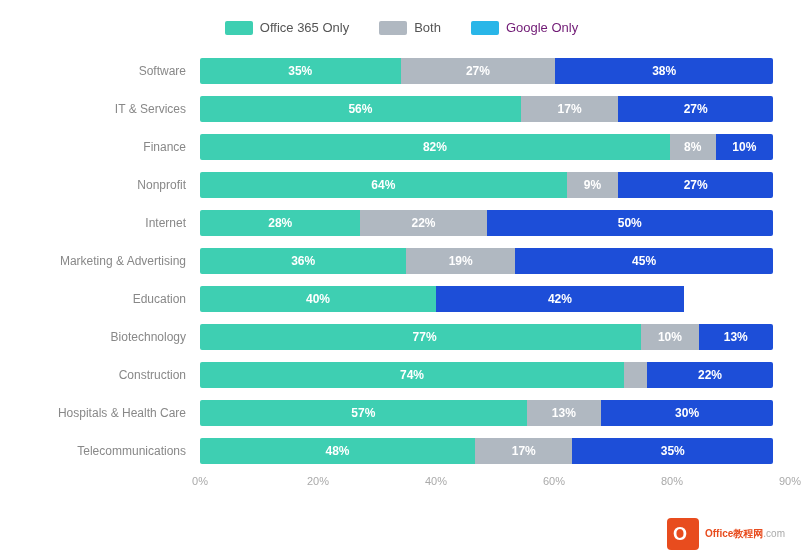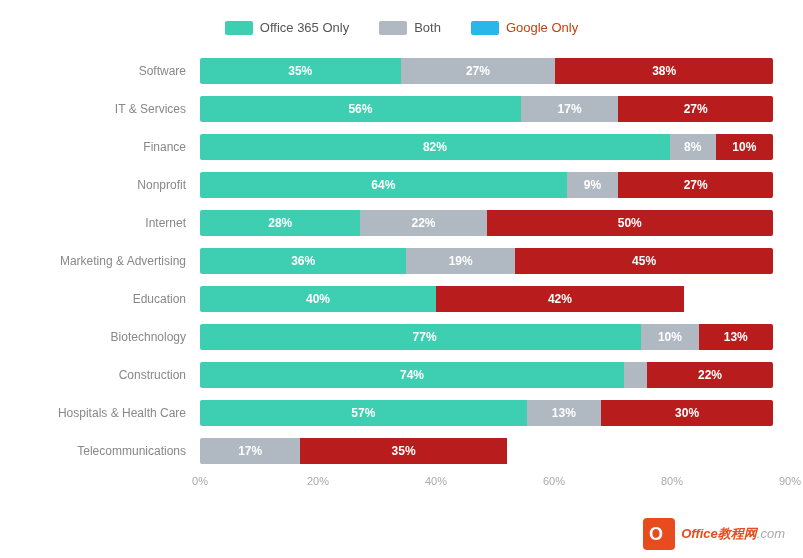--- a/index.html
+++ b/index.html
@@ -67,21 +67,21 @@
       align-items: center;
       justify-content: center;
       font-size: 12px;
       font-weight: 600;
       color: #fff;
       white-space: nowrap;
       overflow: hidden;
     }
     .seg-green { background: #3ecfb2; }
     .seg-gray  { background: #b0b8c1; }
-    .seg-blue  { background: #b91c1c; }
+    .seg-blue  { background: #1d4ed8; }
     .x-axis {
       margin-left: 170px;
       margin-top: 6px;
       display: flex;
       position: relative;
     }
     .x-tick {
       font-size: 11px;
       color: #aaa;
       position: absolute;
@@ -109,21 +109,21 @@
   <div class="legend-item">
     <div class="legend-swatch" style="background:#3ecfb2;"></div>
     <span style="font-size:13px;color:#555;">Office 365 Only</span>
   </div>
       <div class="legend-item">
     <div class="legend-swatch" style="background:#b0b8c1;"></div>
     <span style="font-size:13px;color:#555;">Both</span>
   </div>
       <div class="legend-item">
     <div class="legend-swatch" style="background:#29b6e8;"></div>
-    <span style="font-size:13px;color:#c2410c;">Google Only</span>
+    <span style="font-size:13px;color:#701a75;">Google Only</span>
   </div>
     </div>
 
   <div class="chart-area">
   <div class="bar-row">
         <div class="bar-label">Software</div>
         <div class="bar-track">
           <div class="seg seg-green" style="width: 206.5px; min-width: 2px;">35%</div>
           <div class="seg seg-gray" style="width: 159.3px; min-width: 2px;">27%</div>
           <div class="seg seg-blue" style="width: 224.2px; min-width: 2px;">38%</div>
@@ -196,20 +196,21 @@
         <div class="bar-label">Hospitals &amp; Health Care</div>
         <div class="bar-track">
           <div class="seg seg-green" style="width: 336.3px; min-width: 2px;">57%</div>
           <div class="seg seg-gray" style="width: 76.7px; min-width: 2px;">13%</div>
           <div class="seg seg-blue" style="width: 177px; min-width: 2px;">30%</div>
         </div>
       </div>
       <div class="bar-row">
         <div class="bar-label">Telecommunications</div>
         <div class="bar-track">
+          <div class="seg seg-green" style="width: 283.2px; min-width: 2px;">48%</div>
           <div class="seg seg-gray" style="width: 100.3px; min-width: 2px;">17%</div>
           <div class="seg seg-blue" style="width: 206.5px; min-width: 2px;">35%</div>
         </div>
       </div>
     </div>
 
   <div class="x-axis" style="height: 18px; position: relative; margin-left: 170px; margin-top: 4px;">
   <span class="x-tick" style="left: 0px;">0%</span>
       <span class="x-tick" style="left: 118px;">20%</span>
       <span class="x-tick" style="left: 236px;">40%</span>
@@ -218,14 +219,14 @@
       <span class="x-tick" style="left: 590px;">90%</span>
     </div>
 </div>
 
 <div class="watermark">
 
   <svg class="watermark-icon" viewBox="0 0 32 32">
     <rect width="32" height="32" rx="4" fill="#e84c1e"></rect>
     <text x="6" y="22" font-size="18" font-weight="bold" fill="white" font-family="Arial">O</text>
   </svg>
-  <span style="font-size:13px;color:#e84c1e;font-weight:600;font-style:italic;">Office教程网<span style="color:#aaa;font-weight:400;">.com</span></span>
+  <span style="font-size:10px;color:#e84c1e;font-weight:600;">Office教程网<span style="color:#aaa;font-weight:400;">.com</span></span>
 </div>
 
 </body></html>

